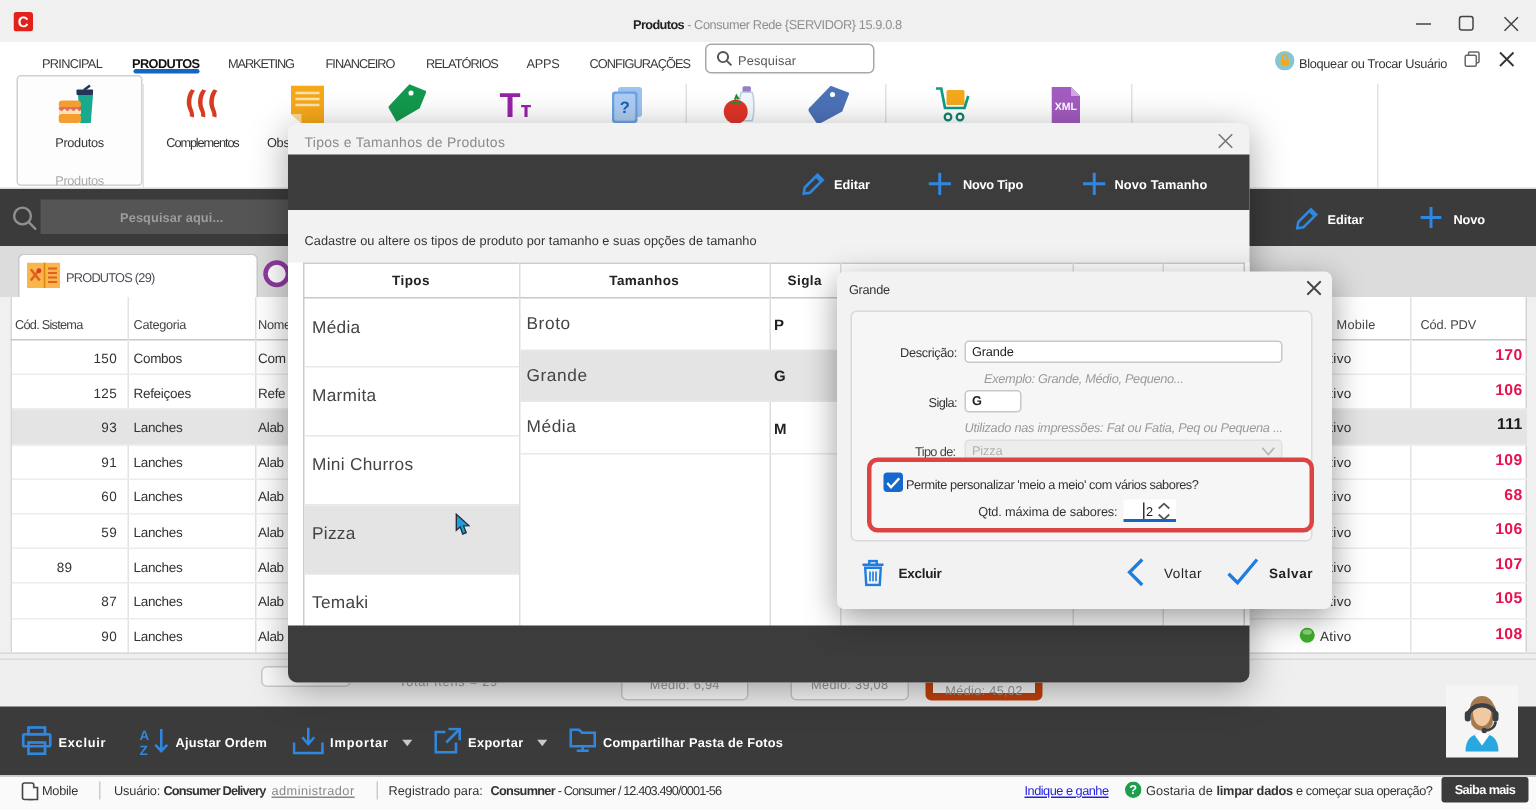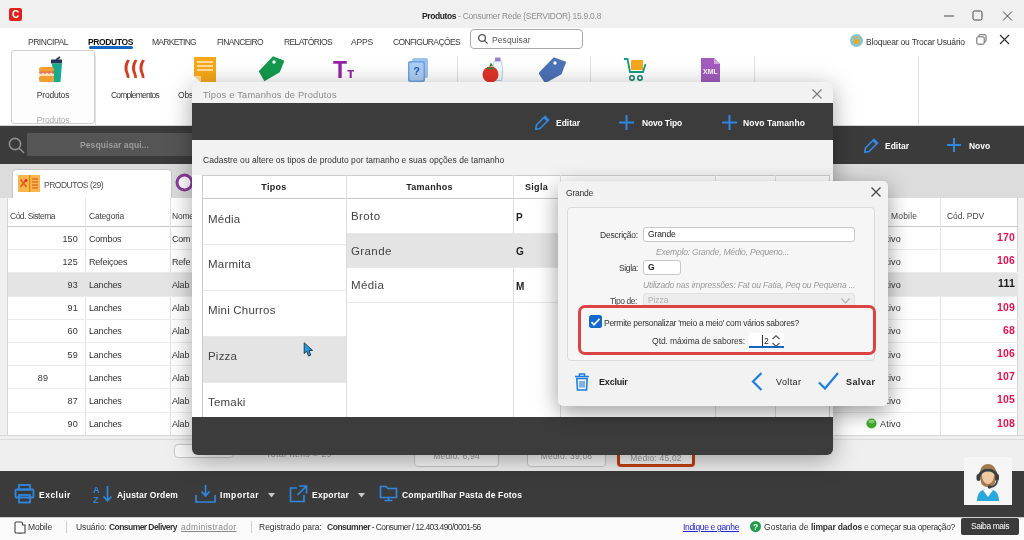--- a/index.html
+++ b/index.html
@@ -257,21 +257,21 @@
     </svg>
 <span class="ab" style="left:872px;top:6.5px;letter-spacing:0.2px;font-size:9px">Ativo</span>
 <span class="ab" style="left:925px;top:4px;width:82px;text-align:right;color:#e8114f;font-weight:bold;font-size:10.5px;letter-spacing:0.2px">108</span>
 </div>
 <div class="ab" style="left:0;top:435px;width:1024px;height:36px;background:#efefef;border-top:1px solid #d8d8d8"></div>
 <div class="ab" style="left:0;top:439px;width:1024px;height:1px;background:#dcdcdc"></div>
 <div class="ab" style="left:174px;top:444px;width:60px;height:14px;background:#fafafa;border:1px solid #c9c9c9;border-radius:4px"></div>
 <div class="ab" style="left:266px;top:449px;letter-spacing:0.5px;white-space:pre;color:#999">Total Itens = 29</div>
 <div class="ab" style="left:414px;top:445px;width:85px;height:22px;background:#fafafa;border:1px solid #c9c9c9;border-radius:4px;text-align:center;color:#999;line-height:20px;letter-spacing:0.2px">Médio: 6,94</div>
 <div class="ab" style="left:527px;top:445px;width:79px;height:22px;background:#fafafa;border:1px solid #c9c9c9;border-radius:4px;text-align:center;color:#999;line-height:20px;letter-spacing:0.2px">Médio: 39,08</div>
-<div class="ab" style="left:617px;top:445px;width:78px;height:22px;background:#fafafa;border:3px solid #c2410c;border-radius:4px;text-align:center;color:#999;line-height:20px;letter-spacing:0.2px">Médio: 45,02</div>
+<div class="ab" style="left:617px;top:445px;width:78px;height:22px;background:#fafafa;border:5px solid #c2410c;border-radius:4px;text-align:center;color:#999;line-height:20px;letter-spacing:0.2px">Médio: 45,02</div>
 <div class="ab" style="left:0;top:471px;width:1024px;height:46px;background:#3b3b3b"></div>
 <svg class="ico" style="left:14px;top:484px" width="21" height="20" viewBox="0 0 21 20" fill="none" stroke="#2f87e0" stroke-width="1.8">
 <rect x="5" y="1" width="11" height="4.5"></rect>
     <rect x="1.5" y="5.5" width="18" height="8" rx="1"></rect>
     <rect x="5" y="11" width="11" height="7.5"></rect>
   </svg>
 <div class="ab" style="left:39px;top:490px;letter-spacing:0.5px;white-space:pre;font-weight:bold;color:#fff">Excluir</div>
 <svg class="ico" style="left:93px;top:485px" width="21" height="19" viewBox="0 0 21 19">
 <text x="0" y="8" font-size="9" font-weight="bold" fill="#2f87e0" font-family="Liberation Sans">A</text>
 <text x="0" y="18" font-size="9" font-weight="bold" fill="#2f87e0" font-family="Liberation Sans">Z</text>
@@ -314,21 +314,21 @@
 <div class="ab" style="left:327px;top:522px;letter-spacing:-0.47px;white-space:pre;font-weight:bold">Consumner</div>
 <div class="ab" style="left:370px;top:522px;letter-spacing:-0.6px;white-space:pre"> - Consumer / 12.403.490/0001-56</div>
 <div class="ab" style="left:683px;top:522px;letter-spacing:-0.33px;white-space:pre;color:#2222dd;text-decoration:underline">Indique e ganhe</div>
 <svg class="ico" style="left:750px;top:521px" width="11" height="11" viewBox="0 0 11 11">
     <circle cx="5.5" cy="5.5" r="5.5" fill="#1e9e4a"></circle>
     <text x="5.5" y="8.5" font-size="8.5" font-weight="bold" fill="#fff" text-anchor="middle" font-family="Liberation Sans">?</text>
   </svg>
 <div class="ab" style="left:764px;top:522px;letter-spacing:0.06px;white-space:pre">Gostaria de </div>
 <div class="ab" style="left:811px;top:522px;letter-spacing:-0.16px;white-space:pre;font-weight:bold">limpar dados</div>
 <div class="ab" style="left:862px;top:522px;letter-spacing:-0.32px;white-space:pre"> e começar sua operação?</div>
-<div class="ab" style="left:961px;top:518px;width:58px;height:17px;background:#3b3b3b;border-radius:2px;color:#fff;font-weight:normal;text-align:center;line-height:17px;letter-spacing:-0.4px">Saiba mais</div>
+<div class="ab" style="left:961px;top:518px;width:58px;height:17px;background:#3b3b3b;border-radius:2px;color:#fff;font-weight:bold;text-align:center;line-height:17px;letter-spacing:-0.4px">Saiba mais</div>
 <div class="ab" style="left:964px;top:457px;width:48px;height:48px;background:#f5f5f5;z-index:30"></div>
 <svg class="ico" style="left:964px;top:457px;z-index:31" width="48" height="48" viewBox="0 0 48 48">
 <path d="M13 44 c0-8 4-12 11-12 s11 4 11 12 Z" fill="#29a8e0"></path>
 <path d="M19 33 l5 7 5-7 -5-2 Z" fill="#fff"></path>
 <path d="M16 16 c0-6 4-9 8-9 s8 3 8 9 l-1 10 c-2 3-4 4-7 4 s-5-1-7-4 Z" fill="#a57a4e"></path>
 <path d="M18 18 c0-4 2.5-6.5 6-6.5 s6 2.5 6 6.5 c0 5-2.5 9-6 9 s-6-4-6-9 Z" fill="#f0c9a2"></path>
 <path d="M28 12 c2 1 3 3.5 3 6 l0.5 6 c1.5-1 2.5-6 1.5-9 C32 12 30 11 28 12 Z" fill="#a57a4e"></path>
 <path d="M14.5 20 a10 10 0 0 1 19 0" fill="none" stroke="#3a3f44" stroke-width="3"></path>
 <rect x="12.5" y="17" width="4" height="7" rx="2" fill="#3a3f44"></rect>
 <rect x="31" y="17" width="4" height="7" rx="2" fill="#3a3f44"></rect>

